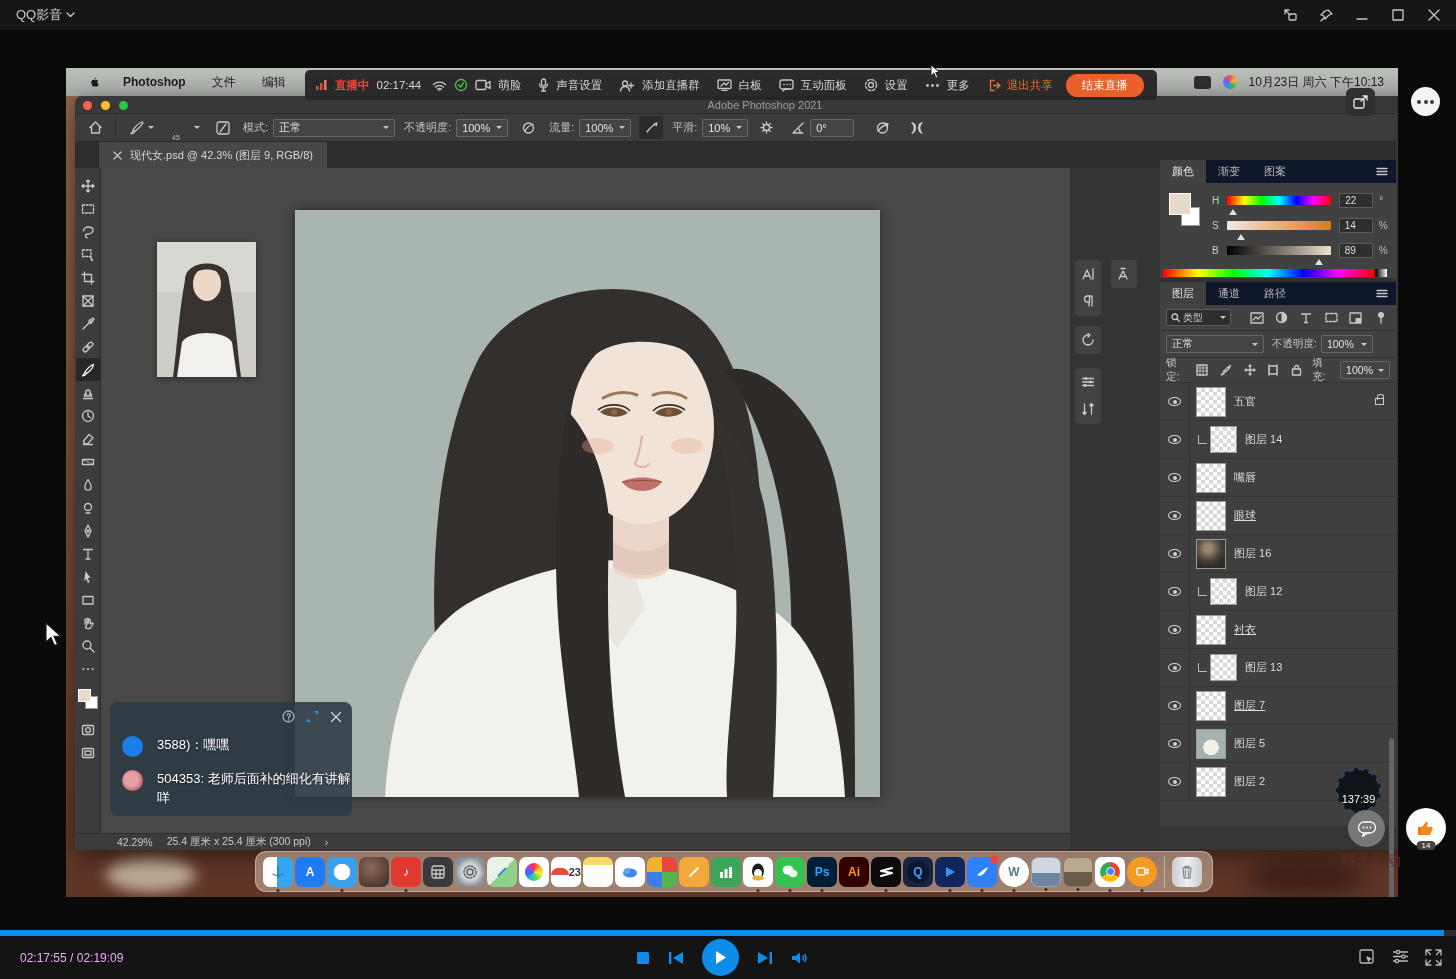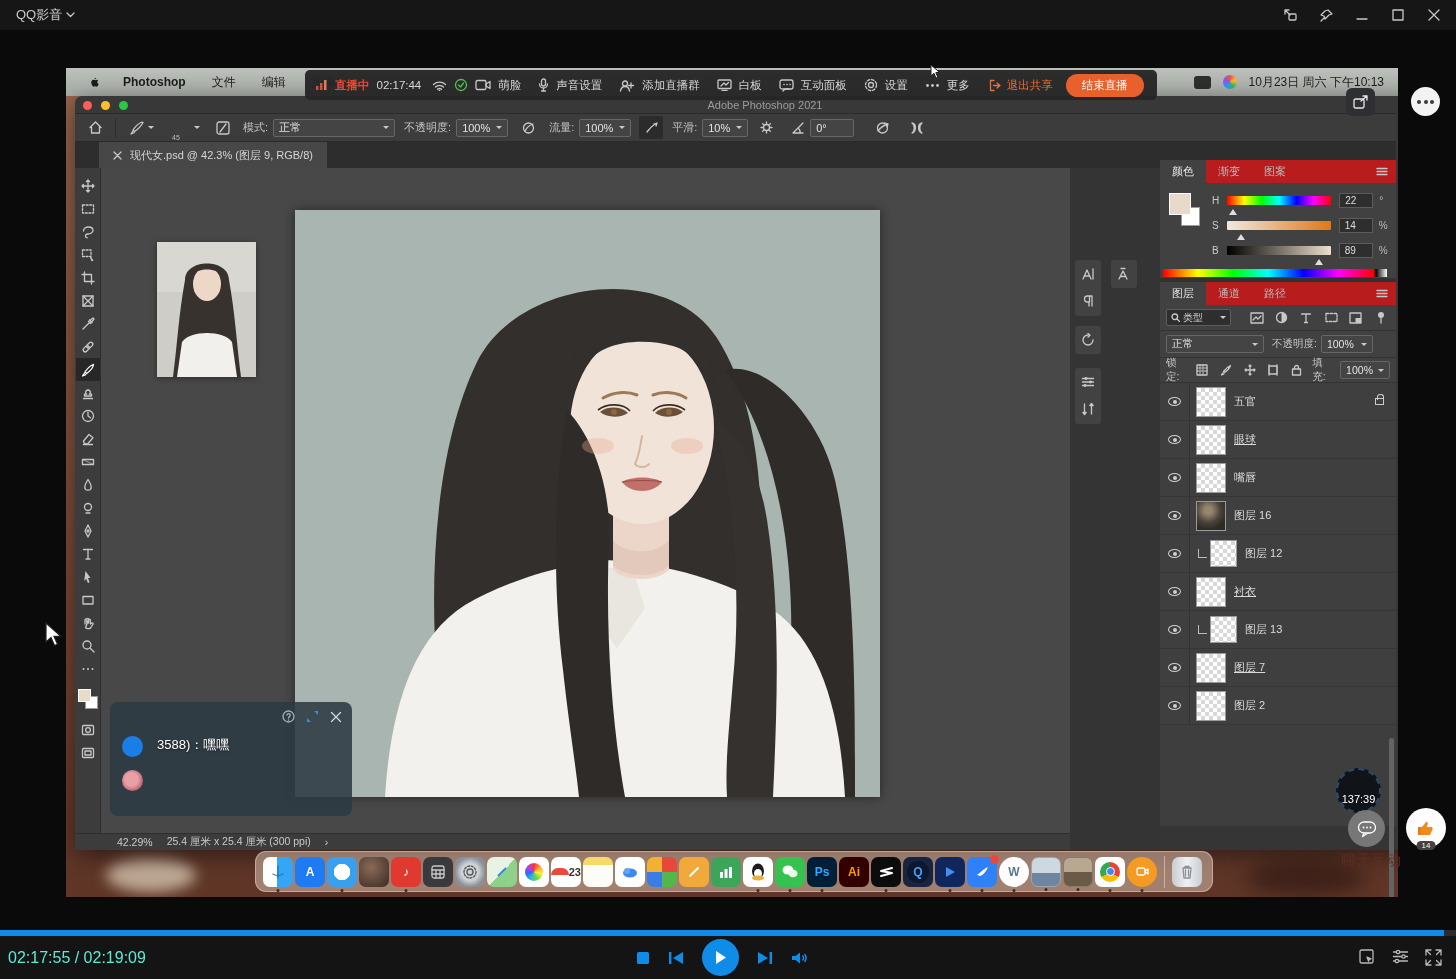--- a/index.html
+++ b/index.html
@@ -60,21 +60,21 @@
 #painting{position:absolute;left:194px;top:42px;width:585px;height:587px;box-shadow:0 0 10px rgba(0,0,0,.45)}
 #refimg{position:absolute;left:56px;top:74px;width:99px;height:135px;box-shadow:0 1px 6px rgba(0,0,0,.4)}
 
 #statusbar{position:absolute;left:0;top:737px;width:995px;height:17px;background:#3c3c3c;border-top:1px solid #2e2e2e;color:#c9c9c9;font-size:10.5px;display:flex;align-items:center;gap:14px;padding-left:42px}
 
 #midgap{position:absolute;left:995px;top:72px;width:90px;height:682px;background:#343434}
 .strip{position:absolute;background:#424242;border-radius:3px;display:flex;flex-direction:column;align-items:center}
 .strip .ti{height:27px}
 
 #panels{position:absolute;left:1085px;top:64px;width:236px;height:690px;background:#353535}
-.ptabs{height:23px;background:#b91c1c;display:flex;align-items:flex-end;color:#b9b9b9;font-size:11px;position:relative}
+.ptabs{height:23px;background:#0f172a;display:flex;align-items:flex-end;color:#b9b9b9;font-size:11px;position:relative}
 .ptab{padding:4px 12px;height:23px;display:flex;align-items:center}
 .ptab.on{background:#414141;color:#e4e4e4}
 .pmenu{position:absolute;right:8px;top:7px}
 .pbody{background:#414141}
 
 #colorbody{position:relative;height:99px;border-bottom:4px solid #313131}
 .cswf{position:absolute;left:9px;top:10px;width:22px;height:22px;background:#e8dacb;border:1px solid #fff;z-index:2}
 .cswb{position:absolute;left:21px;top:24px;width:19px;height:19px;background:#fff;border:1px solid #999}
 .crow{position:absolute;left:52px;display:flex;align-items:center;color:#ccc;font-size:10px}
 .cslider{position:relative;width:104px;height:9px;margin:0 8px;border-radius:1px}
@@ -130,21 +130,21 @@
 #chatlabel{position:absolute;left:1341px;top:851px;color:#5d2d22;font-size:15px;z-index:60}
 #likebtn{position:absolute;left:1406px;top:808px;width:40px;height:40px;border-radius:50%;background:#fdfdfd;z-index:60;display:flex;align-items:center;justify-content:center}
 #likebadge{position:absolute;left:50%;bottom:-2px;transform:translateX(-50%);background:#44413e;color:#fff;font-size:8px;border-radius:6px;padding:0 5px}
 #sharebtn{position:absolute;left:1346px;top:88px;width:29px;height:28px;background:#2f2f33;border-radius:6px;display:flex;align-items:center;justify-content:center;z-index:60}
 #dotsbtn{position:absolute;left:1411px;top:87px;width:29px;height:29px;background:#f3f3f3;border-radius:50%;display:flex;align-items:center;justify-content:center;gap:2.5px;z-index:60}
 #dotsbtn i{width:4px;height:4px;border-radius:50%;background:#3a3a3a}
 
 #progress{position:absolute;left:0;top:930px;width:1456px;height:6px;background:#2c2c2c}
 #progfill{height:6px;width:99.2%;background:#0f8ce8}
 #controls{position:absolute;left:0;top:936px;width:1456px;height:43px;background:#141414;display:flex;align-items:center}
-#ptime{margin-left:8px;color:#5eead4;font-size:16px}
+#ptime{margin-left:20px;color:#f0abfc;font-size:12px}
 #cbtns{position:absolute;left:636px;display:flex;align-items:center;gap:18px}
 #playbtn{width:37px;height:37px;border-radius:50%;background:#0f8ce8;display:flex;align-items:center;justify-content:center}
 #rbtns{margin-left:auto;display:flex;gap:16px;margin-right:14px}
 
 #cursor{position:absolute;left:44px;top:622px;z-index:100}
 #cursor2{position:absolute;left:930px;top:64px;z-index:100}
 </style>
 </head>
 <body>
 
@@ -676,33 +676,41 @@
 
           <div id="lrows">
             <div class="lrow">
                 <span class="leye">
                   <span class="eyei"></span>
                 </span>
                 <span class="lthumb checker"></span>
                 <span class="lname">五官</span>
                 <span class="locki"></span>
               </div>
-            <div class="lrow ul">
+            <div class="lrow clip">
                 <span class="leye">
                   <span class="eyei"></span>
                 </span>
+                <span class="clipi"></span>
                 <span class="lthumb checker"></span>
-                <span class="lname">眼球</span>
+                <span class="lname">图层 14</span>
               </div>
             <div class="lrow">
                 <span class="leye">
                   <span class="eyei"></span>
                 </span>
                 <span class="lthumb checker"></span>
                 <span class="lname">嘴唇</span>
+              </div>
+            <div class="lrow ul">
+                <span class="leye">
+                  <span class="eyei"></span>
+                </span>
+                <span class="lthumb checker"></span>
+                <span class="lname">眼球</span>
               </div>
             <div class="lrow">
                 <span class="leye">
                   <span class="eyei"></span>
                 </span>
                 <span class="lthumb t16"></span>
                 <span class="lname">图层 16</span>
               </div>
             <div class="lrow clip">
                 <span class="leye">
@@ -731,20 +739,27 @@
                 <span class="leye">
                   <span class="eyei"></span>
                 </span>
                 <span class="lthumb checker"></span>
                 <span class="lname">图层 7</span>
               </div>
             <div class="lrow">
                 <span class="leye">
                   <span class="eyei"></span>
                 </span>
+                <span class="lthumb t5"></span>
+                <span class="lname">图层 5</span>
+              </div>
+            <div class="lrow">
+                <span class="leye">
+                  <span class="eyei"></span>
+                </span>
                 <span class="lthumb checker"></span>
                 <span class="lname">图层 2</span>
               </div>
           </div>
           <div id="lscroll"></div>
 
         </div>
       </div>
     </div>
 
@@ -961,20 +976,21 @@
       <svg width="12" height="12" class="ico" style="stroke:#cfd8dc">
           <path d="M1.5 1.5l9 9M10.5 1.5l-9 9"></path>
         </svg>
     </div>
     <div class="cmsg" style="top:34px">
       <span class="cava" style="background:#1a7ee8"></span>
       <span class="ctext"><span>3588)</span><span>：</span><span>嘿嘿</span></span>
     </div>
     <div class="cmsg" style="top:68px">
       <span class="cava" style="background:radial-gradient(circle at 45% 45%,#e8a0a8 40%,#b85a68 75%)"></span>
+      <span class="ctext"><span>504353:</span> <span>老师后面补的细化有讲解咩</span></span>
     </div>
   </div>
 
   <div id="timer">
       <span>137:39</span>
     </div>
   <div id="bubblebtn">
     <svg width="20" height="18" class="ico" style="stroke:#fff">
         <rect x="1.5" y="2" width="17" height="11" rx="5.5"></rect>
         <path d="M7 13l-1.5 3.5L11 13"></path>

